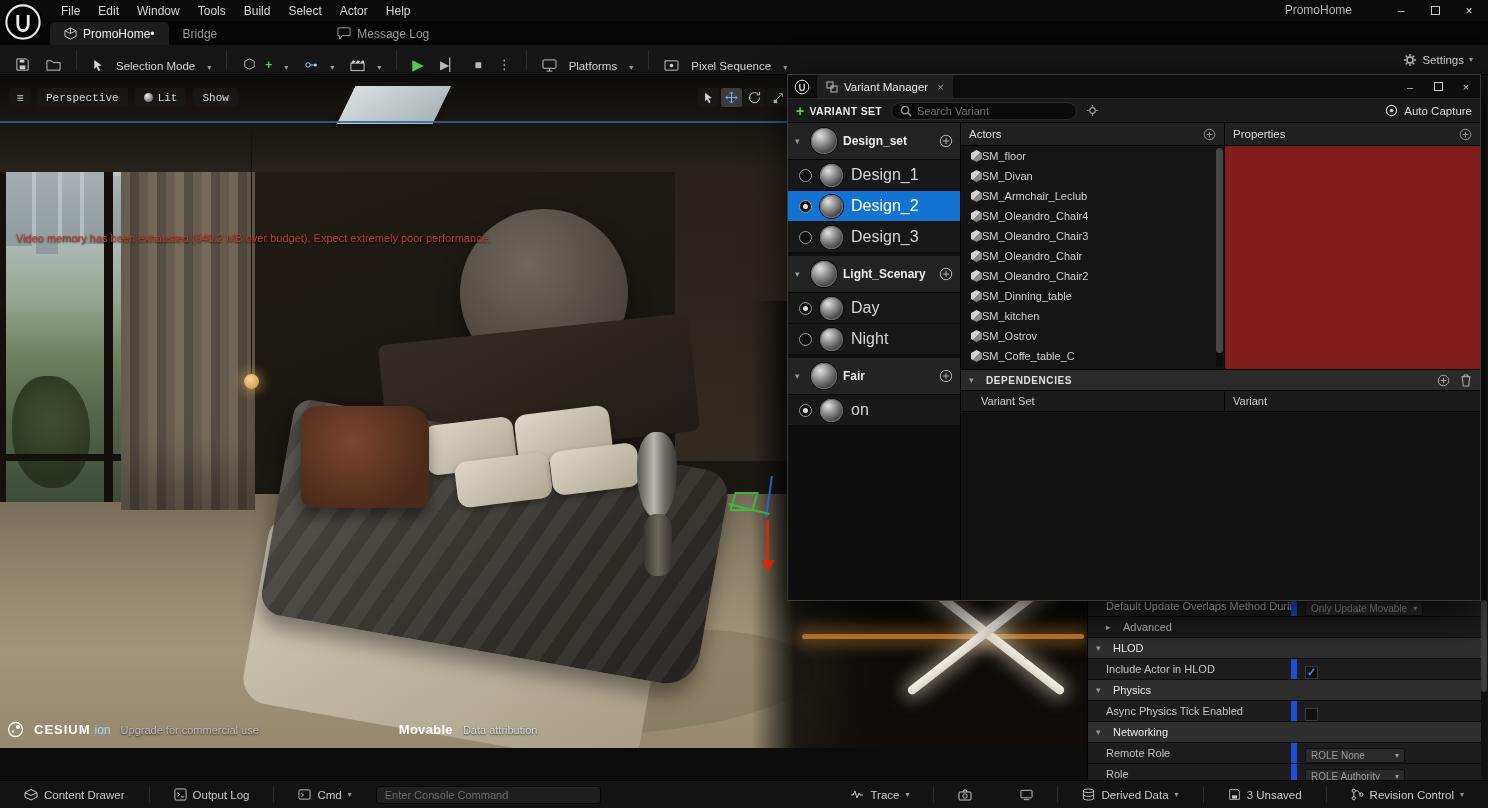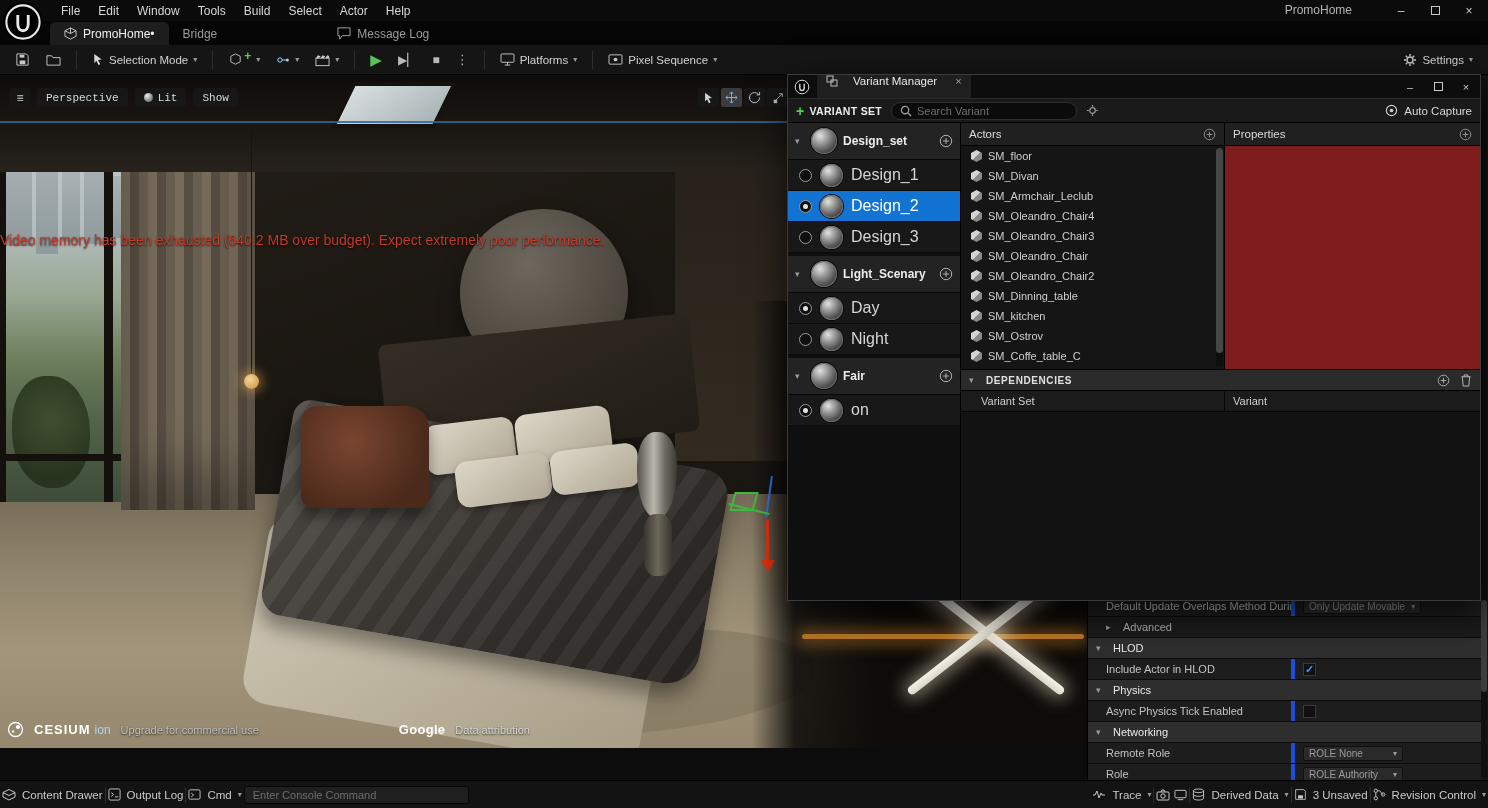--- a/index.html
+++ b/index.html
@@ -17,21 +17,21 @@
   .ue-logo{position:absolute;left:3px;top:2px;width:39px;height:39px;border-radius:50%;background:#000;z-index:40;display:flex;align-items:center;justify-content:center;}
 
   
   .tabbar{position:absolute;top:21px;left:0;right:0;height:24px;background:#050505;display:flex;align-items:flex-end;padding-left:50px;z-index:30;}
   .tab{height:23px;display:flex;align-items:center;gap:6px;padding:0 14px;color:#9a9a9a;font-size:12px;}
   .tab.active{background:#1d1d1d;color:#efefef;border-radius:5px 5px 0 0;}
   .tab.msg{margin-left:92px;}
 
   
   .toolbar{position:absolute;top:45px;left:0;right:0;height:30px;background:#151515;border-bottom:1px solid #000;display:flex;align-items:center;gap:4px;padding:0 9px;z-index:30;}
-  .tb-btn{height:24px;display:flex;align-items:center;gap:5px;padding:0 6px;color:#d2d2d2;border-radius:3px;font-size:11.5px;}
+  .tb-btn{height:24px;display:flex;align-items:flex-end;gap:12px;padding:0 6px;color:#d2d2d2;border-radius:3px;font-size:11.5px;}
   .tb-sep{width:1px;height:18px;background:#2d2d2d;margin:0 5px;}
   .caret{font-size:8px;color:#9a9a9a;}
   .play{color:#58c558;font-size:15px;line-height:1;}
   .greyico{color:#b9b9b9;font-size:12px;}
   .kebab{color:#b9b9b9;font-size:13px;letter-spacing:0;}
   .plus-badge{color:#4fd24f;font-weight:bold;font-size:12px;margin-left:-4px;margin-top:-8px;}
   .settings-right{margin-left:auto;display:flex;align-items:center;gap:5px;}
 
   
   .viewport{position:absolute;top:76px;left:0;width:1087px;height:672px;overflow:hidden;background:#1b1713;}
@@ -80,21 +80,21 @@
     box-shadow:0 0 16px 5px rgba(205,135,45,.5);}
   .xlamp-bar{position:absolute;width:196px;height:9px;border-radius:5px;background:linear-gradient(#f4f1e9,#d9d5c8);
     box-shadow:0 0 18px 4px rgba(255,246,220,.5);}
   .gizmo{position:absolute;left:722px;top:400px;width:80px;height:115px;z-index:6;}
   .giz-blue{position:absolute;left:46px;top:0;width:2px;height:42px;background:#2e6fd8;transform:rotate(8deg);}
   .giz-green-line{position:absolute;left:6px;top:32px;width:42px;height:2px;background:#3dbb3d;transform:rotate(14deg);}
   .giz-green-box{position:absolute;left:10px;top:16px;width:24px;height:19px;border:2px solid #3dbb3d;transform:skewX(-16deg);}
   .giz-red{position:absolute;left:44px;top:44px;width:3px;height:48px;background:#e03010;}
   .giz-red::after{content:"";position:absolute;left:-5px;bottom:-11px;border:7px solid transparent;border-top:12px solid #e03010;}
 
-  .vp-warning{position:absolute;left:0;top:156px;color:#c23a2a;font-size:14px;text-shadow:0 1px 2px rgba(0,0,0,.8);z-index:5;}
+  .vp-warning{position:absolute;left:16px;top:156px;color:#c23a2a;font-size:11px;text-shadow:0 1px 2px rgba(0,0,0,.8);z-index:5;}
   .vp-toolbar{position:absolute;left:0;top:0;right:0;height:40px;z-index:7;}
   .vp-burger{position:absolute;left:9px;top:12px;width:22px;height:19px;background:rgba(22,22,22,.8);border-radius:3px;
     display:flex;align-items:center;justify-content:center;color:#cfcfcf;font-size:12px;}
   .vp-pills{position:absolute;left:37px;top:12px;display:flex;gap:7px;font-family:Liberation Mono, monospace;}
   .vp-pill{height:19px;display:flex;align-items:center;gap:5px;background:rgba(24,24,24,.82);border-radius:3px;padding:0 9px;
     font-size:11px;color:#d8d8d8;}
   .lit-dot{width:9px;height:9px;border-radius:50%;background:radial-gradient(circle at 35% 30%,#eee,#777 70%);}
   .vp-tools{position:absolute;left:698px;top:12px;display:flex;gap:2px;z-index:7;}
   .vp-tool{width:21px;height:19px;display:flex;align-items:center;justify-content:center;background:rgba(24,24,24,.82);border-radius:2px;}
   .vp-tool.active{background:#3c3c3c;}
@@ -103,46 +103,46 @@
   .cesium-ion{color:#a9d6f5;font-size:12px;margin-left:-6px;}
   .cesium-upgrade{color:#bdbdbd;font-size:11px;text-shadow:0 1px 2px rgba(0,0,0,.7);}
   .google-word{color:#fff;font-size:13px;font-weight:bold;letter-spacing:.3px;margin-left:130px;}
   .google-attr{color:#d5d5d5;font-size:11px;text-shadow:0 1px 2px rgba(0,0,0,.7);}
 
   
   .seq-bar{position:absolute;top:748px;left:0;width:1087px;height:26px;background:#101010;border-top:1px solid #000;
     display:flex;align-items:center;justify-content:center;color:#9c9c9c;font-size:11px;z-index:5;}
   .statusbar{position:absolute;left:0;bottom:0;width:1488px;height:28px;background:#131313;border-top:1px solid #000;
     display:flex;align-items:center;font-size:11.5px;color:#c9c9c9;z-index:40;}
-  .sb-item{display:flex;align-items:center;gap:6px;padding:0 2px;height:100%;}
+  .sb-item{display:flex;align-items:center;gap:6px;padding:0 24px;height:100%;}
   .sb-sep{width:1px;height:16px;background:#2c2c2c;}
   .console-input{width:225px;height:18px;background:#1f1f1f;border:1px solid #060606;border-radius:3px;color:#cfcfcf;
     font-size:11px;padding:0 8px;font-family:inherit;outline:none;}
   .sb-right{margin-left:auto;display:flex;align-items:center;}
 
   
   .details{position:absolute;top:76px;left:1087px;width:401px;height:704px;background:#161616;border-left:1px solid #000;overflow:hidden;z-index:2;}
   .details-rows{position:absolute;top:520px;left:0;width:394px;}
   .drow{height:21px;display:flex;align-items:center;border-bottom:1px solid #0c0c0c;background:#1d1d1d;font-size:11px;}
   .drow .dlabel{flex:0 0 203px;padding-left:18px;color:#c2c2c2;white-space:nowrap;overflow:hidden;}
-  .drow .dvalue{flex:1;display:flex;align-items:center;padding-left:8px;border-left:4px solid #1d4ed8;height:100%;}
+  .drow .dvalue{flex:1;display:flex;align-items:flex-end;padding-left:8px;border-left:6px solid #1d4ed8;height:100%;}
   .drow.category{background:#2e2e2e;color:#e9e9e9;gap:7px;padding-left:8px;font-size:11px;}
   .drow.expander{color:#b5b5b5;gap:7px;padding-left:18px;background:#1b1b1b;}
   .dd{min-width:100px;height:15px;background:#2a2a2a;border:1px solid #101010;border-radius:2px;color:#9b9b9b;font-size:10px;
     display:flex;align-items:center;justify-content:space-between;padding:0 5px;gap:6px;white-space:nowrap;}
   .cb{width:13px;height:13px;background:#101010;border:1px solid #3a3a3a;display:flex;align-items:center;justify-content:center;
     color:#2f9bff;font-size:11px;font-weight:bold;line-height:1;}
   .dscroll{position:absolute;right:1px;top:2px;bottom:2px;width:6px;background:#101010;border-radius:3px;}
   .dscroll-thumb{position:absolute;top:522px;height:92px;left:0;right:0;background:#3d3d3d;border-radius:3px;}
 
   
   .vm-window{position:absolute;left:787px;top:74px;width:694px;height:527px;background:#141414;border:1px solid #3a3a3a;
     box-shadow:0 12px 34px rgba(0,0,0,.7);z-index:50;display:flex;flex-direction:column;}
   .vm-titlebar{height:23px;background:#0d0d0d;display:flex;align-items:center;padding-left:6px;gap:7px;flex:none;}
-  .vm-tab{height:23px;display:flex;gap:15px;background:#1f1f1f;padding:0 9px;font-size:11.5px;color:#e6e6e6;}
+  .vm-tab{height:23px;display:flex;align-items:center;gap:6px;background:#1f1f1f;padding:0 9px;font-size:11.5px;color:#e6e6e6;}
   .vm-tab-close{color:#9a9a9a;font-size:11px;margin-left:3px;}
   .vm-controls{margin-left:auto;display:flex;}
   .vm-cbtn{width:28px;height:23px;display:flex;align-items:center;justify-content:center;color:#c9c9c9;font-size:11px;}
   .vm-toolbar{height:25px;background:#1a1a1a;border-top:1px solid #2a2a2a;border-bottom:1px solid #000;display:flex;align-items:center;gap:9px;padding:0 8px;flex:none;}
   .vm-addset{display:flex;align-items:center;gap:5px;background:none;border:none;color:#ececec;font-size:10.5px;font-weight:bold;letter-spacing:.3px;font-family:inherit;}
   .green-plus{color:#4fd24f;font-size:14px;font-weight:bold;line-height:1;}
   .vm-search{width:186px;height:18px;border-radius:9px;background:#0b0b0b;border:1px solid #2e2e2e;display:flex;align-items:center;gap:5px;padding:0 8px;}
   .vm-search input{flex:1;background:none;border:none;outline:none;color:#d0d0d0;font-size:11px;font-family:inherit;min-width:0;}
   ::placeholder{color:#6e6e6e;}
   .vm-autocap{margin-left:auto;display:flex;align-items:center;gap:6px;font-size:11.5px;color:#d8d8d8;}
@@ -161,21 +161,21 @@
   .sphere{border-radius:50%;flex:none;
     background:radial-gradient(circle at 35% 30%,#e2e2e2 0%,#9d9d9d 30%,#4f4f4f 66%,#282828 100%);
     box-shadow:inset 0 0 0 1px #6a6a6a,0 0 0 1px #0a0a0a;}
   .sphere.lg{width:26px;height:26px;}
   .sphere.sm{width:23px;height:23px;}
   .vm-rightcol{flex:1;display:flex;flex-direction:column;min-width:0;}
   .vm-cols{display:flex;height:246px;flex:none;}
   .vm-actors{width:264px;border-right:1px solid #000;position:relative;background:#151515;}
   .panel-header{height:23px;background:#202020;border-bottom:1px solid #000;display:flex;align-items:center;justify-content:space-between;padding:0 8px;font-size:11.5px;color:#dadada;}
   .actor-rows{position:absolute;top:23px;left:0;right:9px;bottom:0;overflow:hidden;}
-  .actor-row{height:20px;display:flex;align-items:center;gap:6px;padding-left:10px;font-size:11px;color:#cfcfcf;}
+  .actor-row{height:20px;display:flex;align-items:center;padding-left:10px;font-size:11px;color:#cfcfcf;}
   .mesh-icon{width:11px;height:12px;flex:none;clip-path:polygon(50% 0,100% 25%,100% 75%,50% 100%,0 75%,0 25%);
     background:linear-gradient(135deg,#d4d4d4 0 50%,#8a8a8a 50% 100%);}
   .vscroll{position:absolute;top:25px;right:1px;width:7px;bottom:2px;background:#0e0e0e;border-radius:4px;}
   .vscroll-thumb{position:absolute;top:0;height:205px;left:0;right:0;background:#474747;border-radius:4px;}
   .vm-props{flex:1;background:#7f1d1d;}
   .vm-deps-bar{height:22px;background:#2a2a2a;border-top:1px solid #000;border-bottom:1px solid #000;display:flex;align-items:center;gap:7px;padding:0 8px;flex:none;}
   .deps-title{font-size:10px;font-weight:bold;letter-spacing:.6px;color:#e0e0e0;}
   .deps-icons{margin-left:auto;display:flex;align-items:center;gap:10px;}
   .vm-deps-cols{height:21px;display:flex;background:#1b1b1b;border-bottom:1px solid #060606;align-items:center;flex:none;font-size:11px;color:#cfcfcf;}
   .deps-col1{width:264px;padding-left:20px;border-right:1px solid #060606;height:100%;display:flex;align-items:center;}
@@ -410,21 +410,21 @@
 
     <div class="cesium-bar">
       <svg width="17" height="17" viewBox="0 0 17 17">
           <circle cx="8.5" cy="8.5" r="7" fill="none" stroke="#fff" stroke-width="1.3"></circle>
           <circle cx="11" cy="6" r="2.1" fill="#fff"></circle>
           <circle cx="6" cy="10.5" r="1.2" fill="#fff"></circle>
         </svg>
       <span class="cesium-word">CESIUM</span>
       <span class="cesium-ion">ion</span>
       <span class="cesium-upgrade">Upgrade for commercial use</span>
-      <span class="google-word">Google</span>
+      <span class="google-word">Movable</span>
       <span class="google-attr">Data attribution</span>
     </div>
   </div>
 
 
   <div class="details">
     <div class="details-rows">
       <div class="drow">
         <span class="dlabel">Default Update Overlaps Method During Lev...</span>
         <span class="dvalue">

